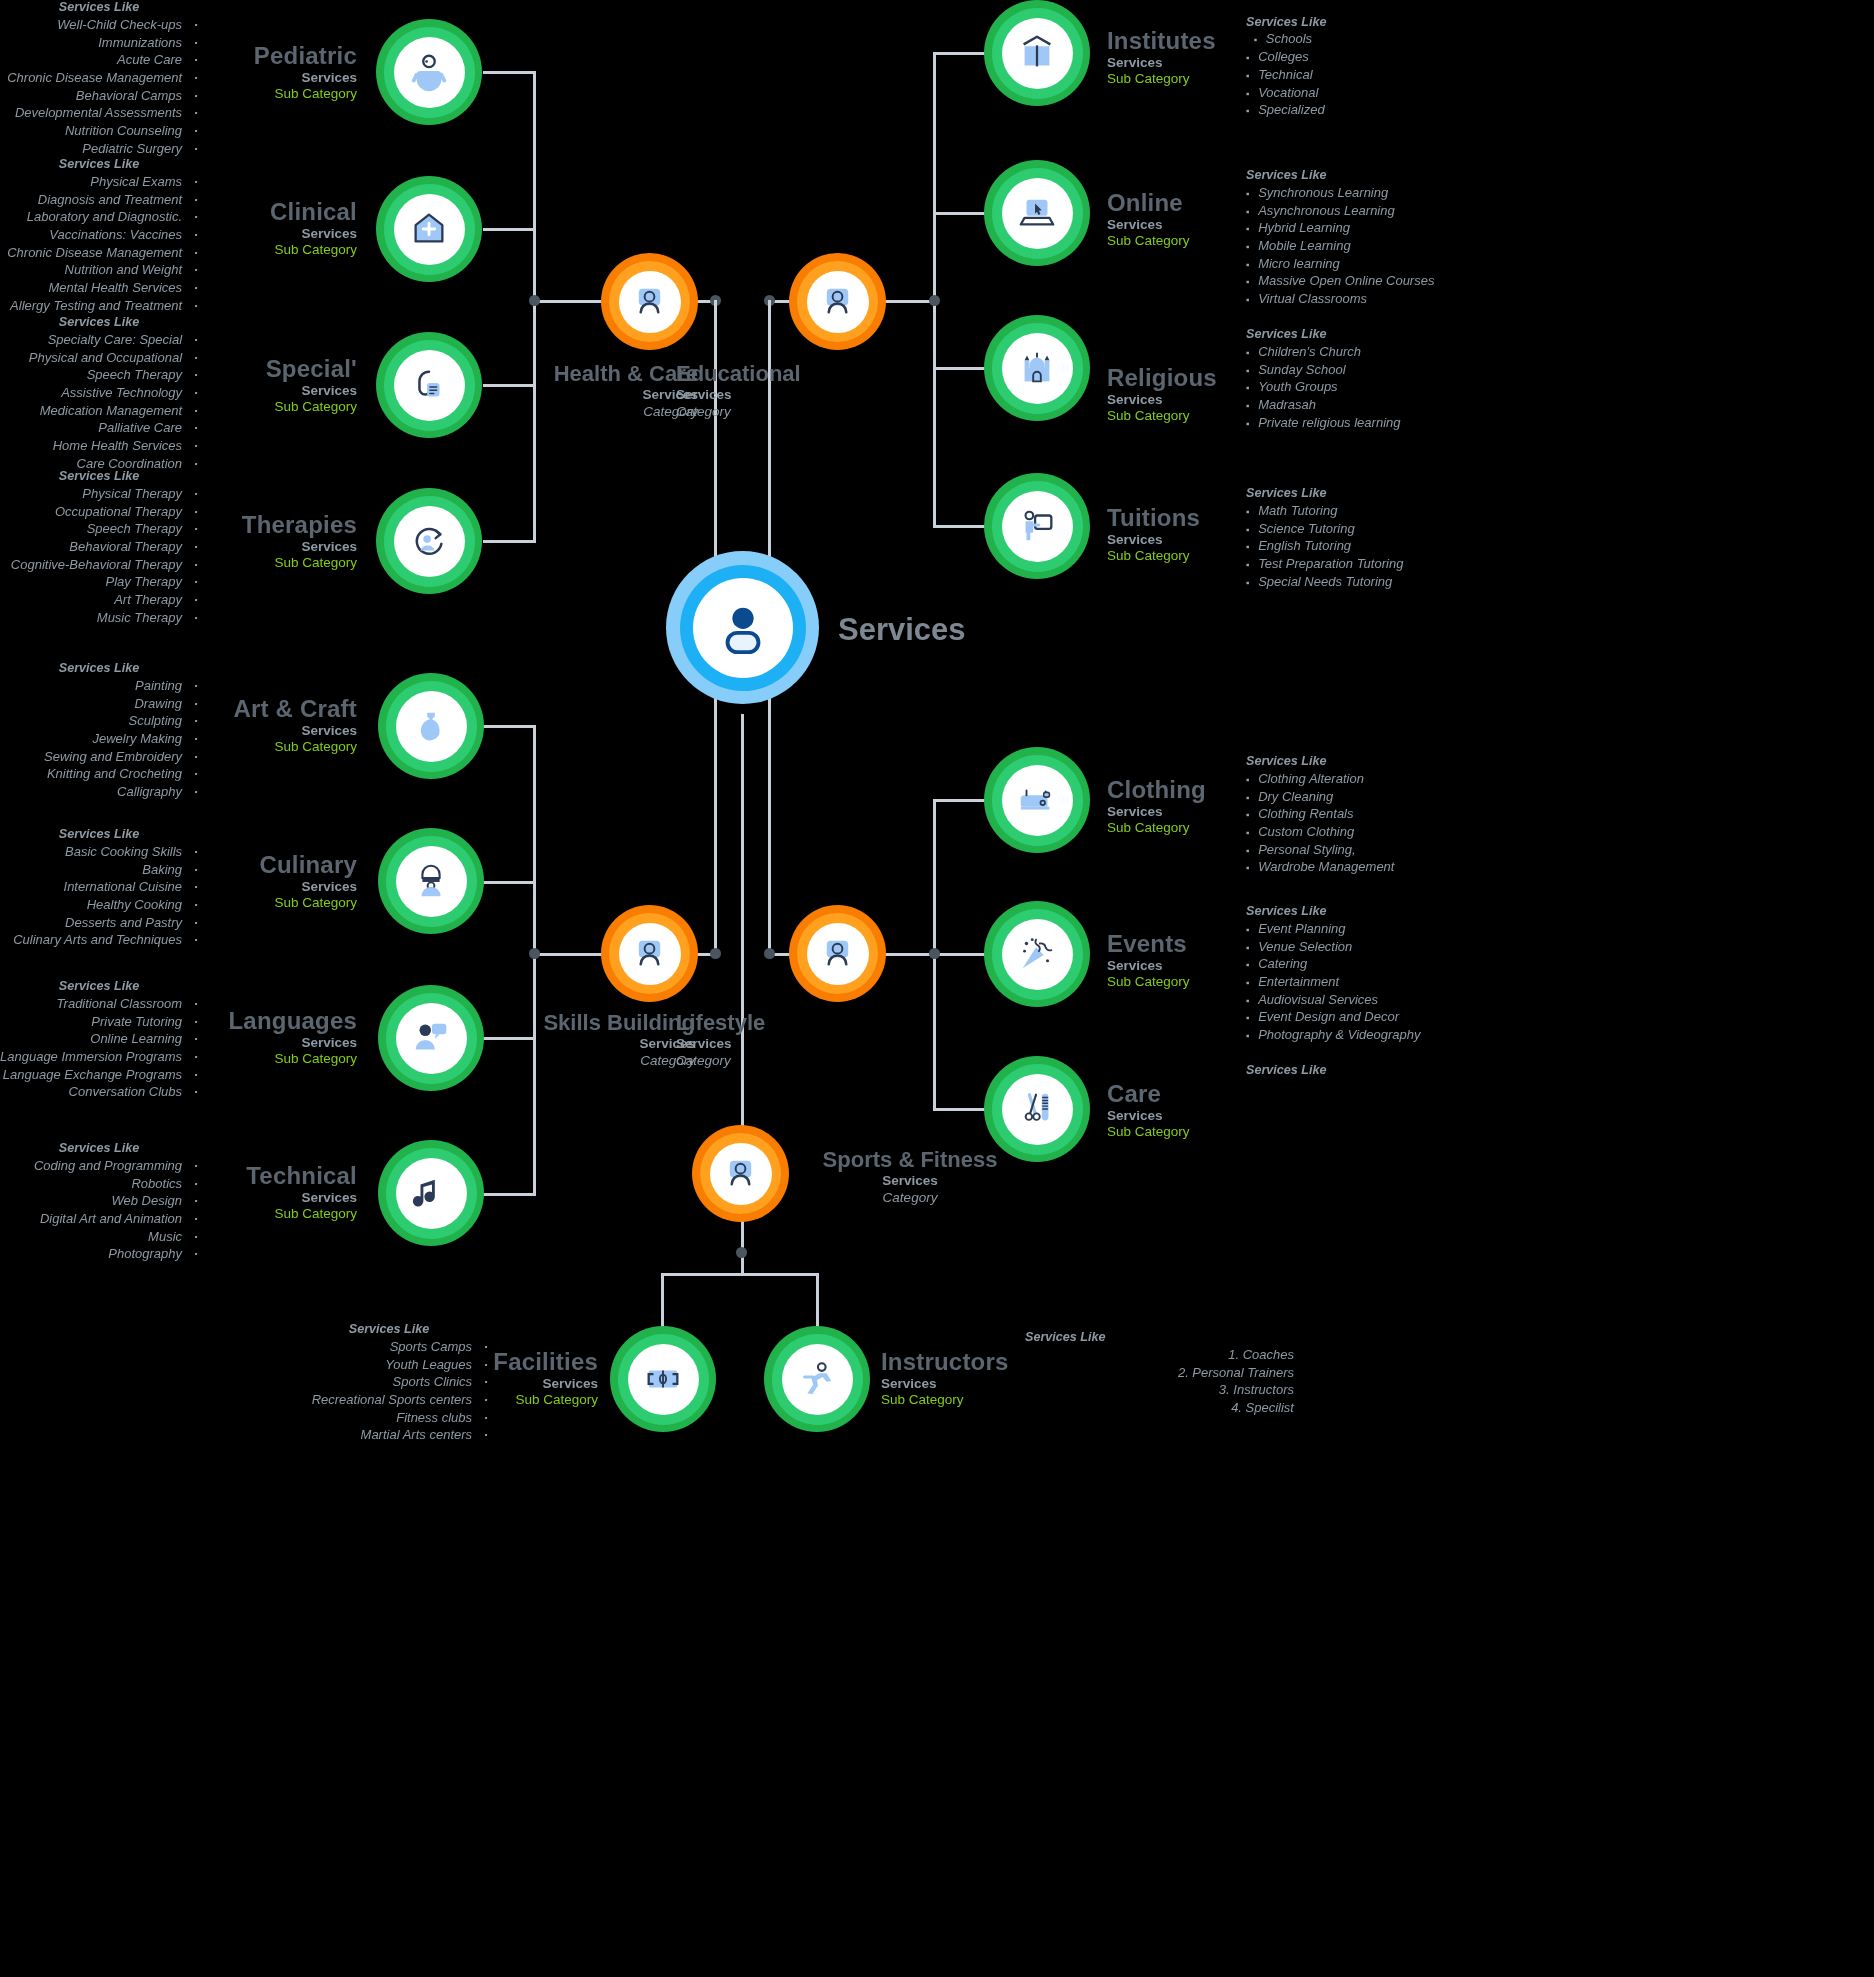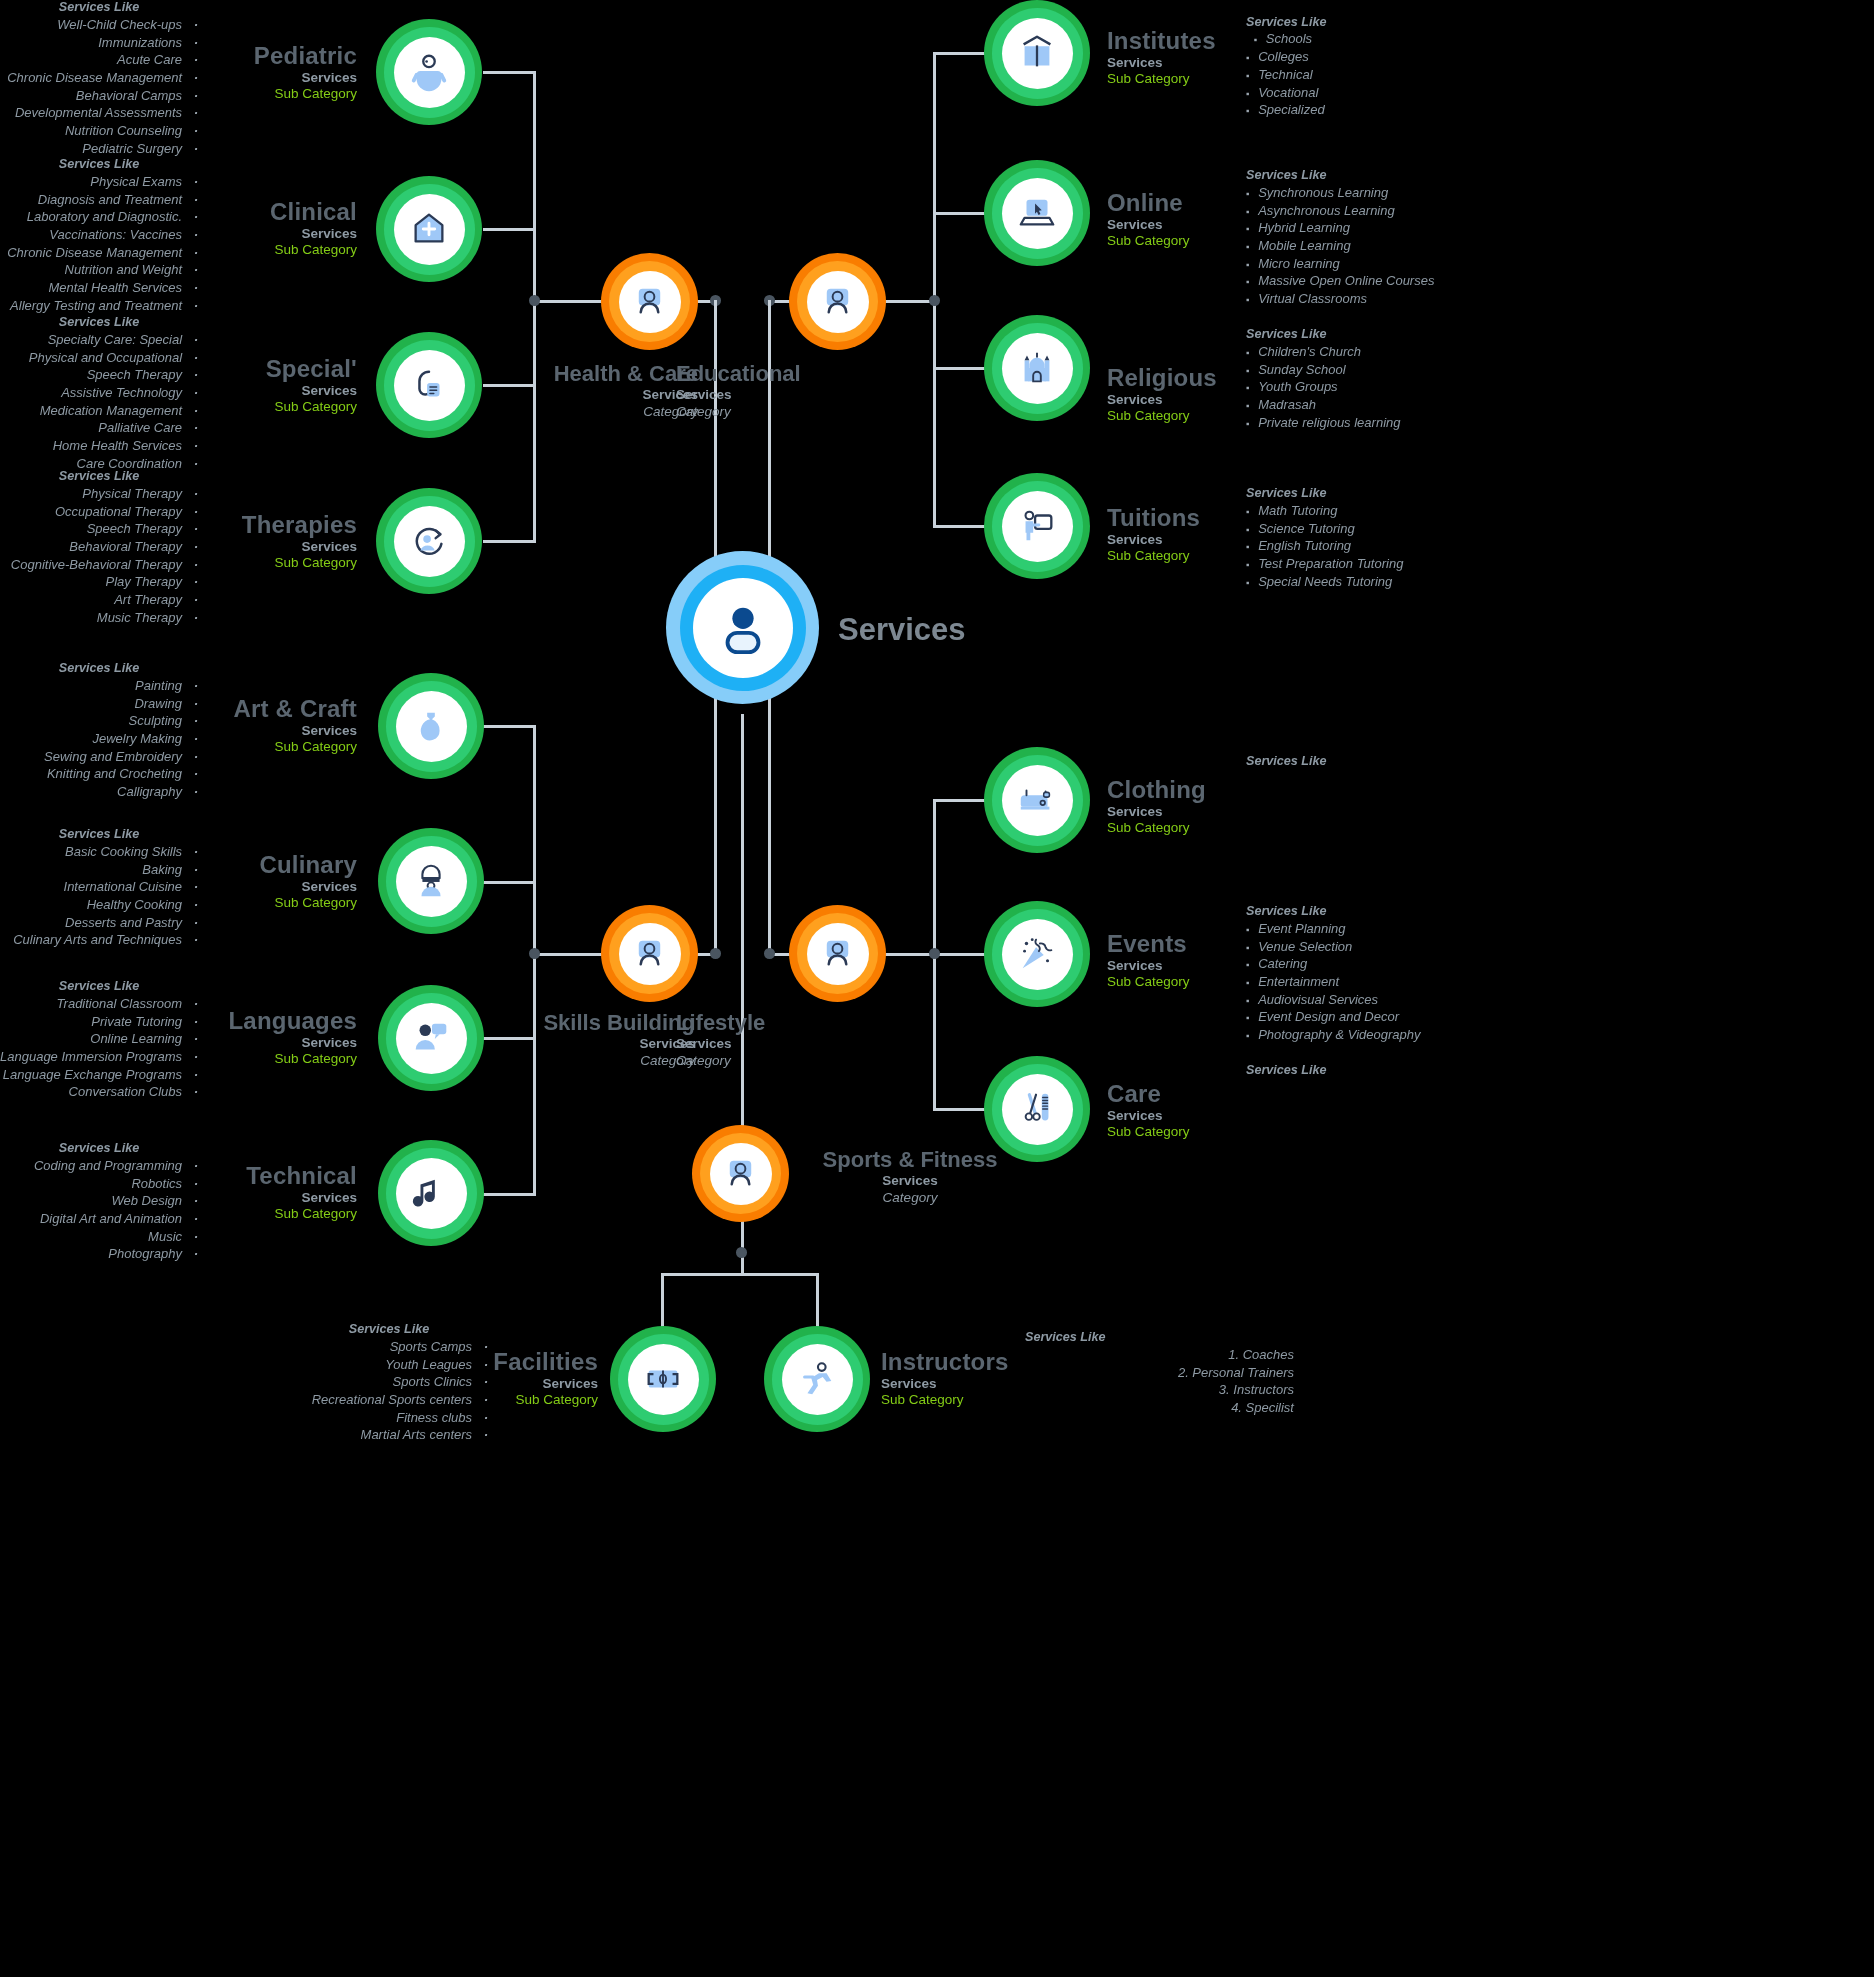--- a/index.html
+++ b/index.html
@@ -684,20 +684,28 @@
       <li>Math Tutoring</li>
       <li>Science Tutoring</li>
       <li>English Tutoring</li>
       <li>Test Preparation Tutoring</li>
       <li>Special Needs Tutoring</li>
     </ul>
   </div>
 
   <div class="svc lt" style="left:1246px;top:754px;width:309px;">
     <div class="hd">Services Like</div>
+    <ul>
+      <li>Clothing Alteration</li>
+      <li>Dry Cleaning</li>
+      <li>Clothing Rentals</li>
+      <li>Custom Clothing</li>
+      <li>Personal Styling,</li>
+      <li>Wardrobe Management</li>
+    </ul>
   </div>
 
   <div class="svc lt" style="left:1246px;top:904px;width:328px;">
     <div class="hd">Services Like</div>
     <ul>
       <li>Event Planning</li>
       <li>Venue Selection</li>
       <li>Catering</li>
       <li>Entertainment</li>
       <li>Audiovisual Services</li>

